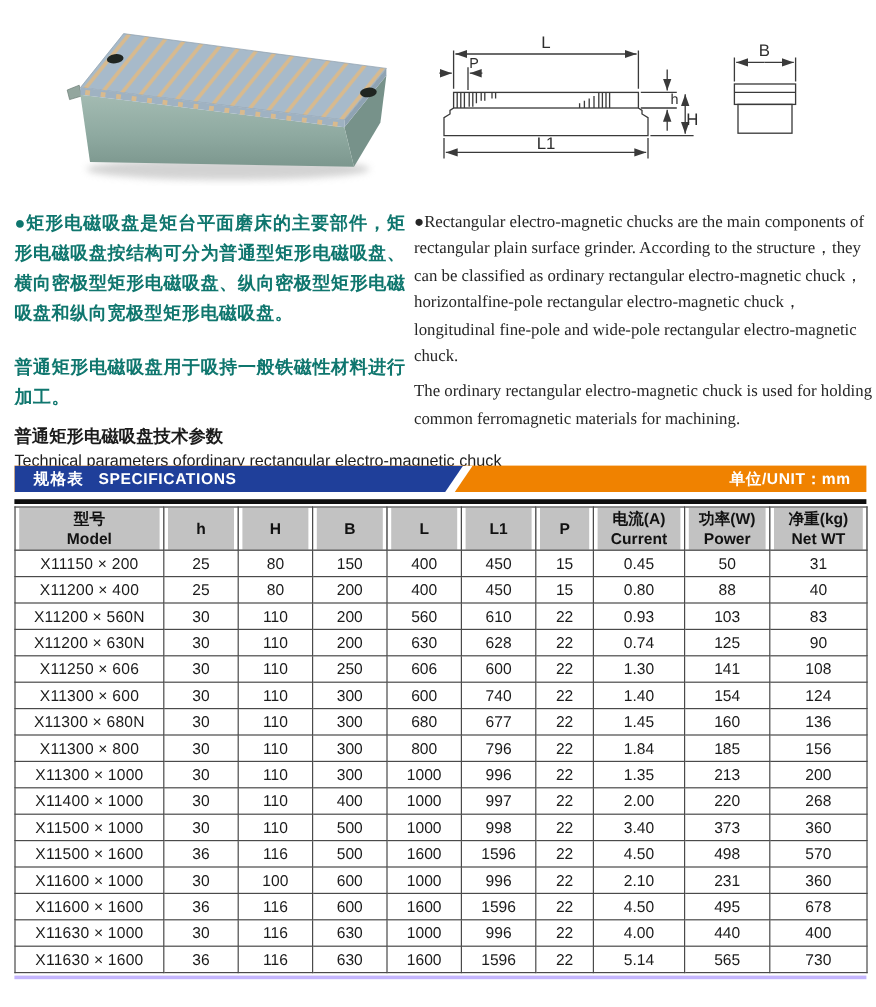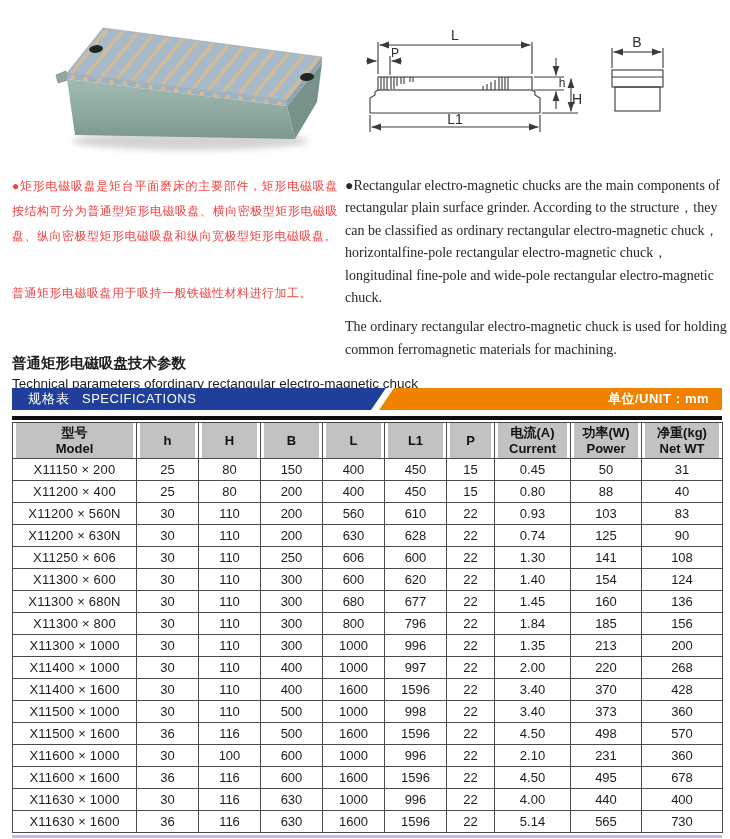--- a/index.html
+++ b/index.html
@@ -1,40 +1,40 @@
 <!DOCTYPE html>
 <html><head>
 <meta charset="utf-8">
 <style>
   html,body{margin:0;padding:0;background:#fff;}
   body{width:730px;height:839px;position:relative;overflow:hidden;
        font-family:"Liberation Sans", sans-serif;color:#1a1a1a;}
   .abs{position:absolute;}
 
   
-  .intro-zh{left:12px;top:174px;width:326px;font-weight:normal;font-size:12px;
-            line-height:25px;color:#ef4444;text-align:justify;letter-spacing:0.5px;}
+  .intro-zh{left:12px;top:174px;width:326px;font-weight:bold;font-size:15px;
+            line-height:25px;color:#0f766e;text-align:justify;letter-spacing:0.5px;}
   .intro-zh p{margin:0;}
-  .intro-zh p + p{margin-top:32px;}
+  .intro-zh p + p{margin-top:20px;}
   .intro-en{left:345px;top:175px;width:382px;font-size:14px;line-height:22.4px;color:#262626;font-family:Liberation Serif, serif;}
   .intro-en p{margin:0;}
   .intro-en p + p{margin-top:7px;}
 
   
   .section-head{left:12px;top:354px;width:710px;}
   .section-head .zh{font-weight:bold;font-size:14.5px;color:#1c1c1c;}
   .section-head .en{font-size:13.5px;color:#1c1c1c;margin-top:3px;}
 
   
   .spec-bar{left:12px;top:388px;width:710px;height:22px;background:#F08200;}
   .spec-bar .white-wedge{position:absolute;left:0;top:0;bottom:0;width:382px;background:#fff;
       clip-path:polygon(0 0,100% 0,calc(100% - 15px) 100%,0 100%);}
   .spec-bar .blue-wedge{position:absolute;left:0;top:0;bottom:0;width:374px;background:#1F3F9A;
       clip-path:polygon(0 0,100% 0,calc(100% - 15px) 100%,0 100%);
-      color:#fff;font-weight:normal;font-size:13px;line-height:22px;}
+      color:#fff;font-weight:bold;font-size:13px;line-height:22px;}
   .spec-bar .blue-wedge .zh{margin-left:16px;letter-spacing:1px;}
   .spec-bar .blue-wedge .en{margin-left:12px;letter-spacing:0.5px;}
   .spec-bar .unit{position:absolute;right:13px;top:0;color:#fff;font-weight:bold;
       font-size:13px;line-height:22px;letter-spacing:0.5px;}
 
   
   .table-wrap{left:12px;top:416px;width:710px;border-top:4px solid #0e0e0e;
       border-bottom:3px solid #c4b5fd;padding:2px 0;}
   table{width:710px;border-collapse:collapse;table-layout:fixed;}
   th,td{border:1px solid #4a4a4a;text-align:center;padding:0;}
@@ -271,21 +271,21 @@
             <td>1.30</td>
             <td>141</td>
             <td>108</td>
           </tr>
           <tr>
             <td class="model">X11300 × 600</td>
             <td>30</td>
             <td>110</td>
             <td>300</td>
             <td>600</td>
-            <td>620</td>
+            <td>740</td>
             <td>22</td>
             <td>1.40</td>
             <td>154</td>
             <td>124</td>
           </tr>
           <tr>
             <td class="model">X11300 × 680N</td>
             <td>30</td>
             <td>110</td>
             <td>300</td>
@@ -324,32 +324,20 @@
             <td class="model">X11400 × 1000</td>
             <td>30</td>
             <td>110</td>
             <td>400</td>
             <td>1000</td>
             <td>997</td>
             <td>22</td>
             <td>2.00</td>
             <td>220</td>
             <td>268</td>
-          </tr>
-          <tr>
-            <td class="model">X11400 × 1600</td>
-            <td>30</td>
-            <td>110</td>
-            <td>400</td>
-            <td>1600</td>
-            <td>1596</td>
-            <td>22</td>
-            <td>3.40</td>
-            <td>370</td>
-            <td>428</td>
           </tr>
           <tr>
             <td class="model">X11500 × 1000</td>
             <td>30</td>
             <td>110</td>
             <td>500</td>
             <td>1000</td>
             <td>998</td>
             <td>22</td>
             <td>3.40</td>

